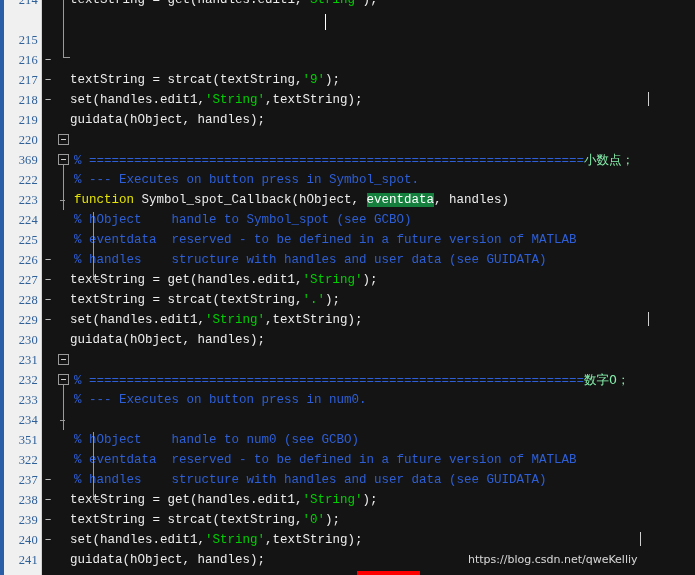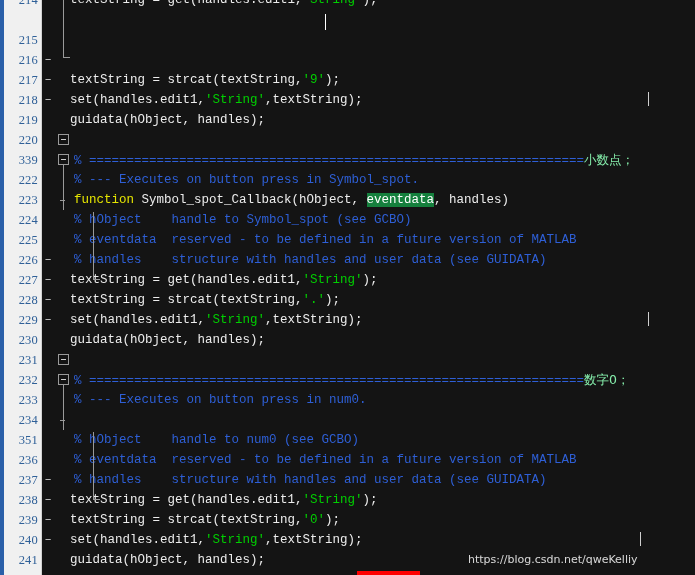--- a/index.html
+++ b/index.html
@@ -193,21 +193,21 @@
       <span class="code" style="left:74px;"><span class="cmt">% ==================================================================</span><span class="cn">小数点；</span></span>
     </div>
 
     <div class="row">
       <span class="lineno">220</span>
       <span class="dash"></span>
       <span class="code" style="left:74px;"><span class="cmt">% --- Executes on button press in Symbol_spot.</span></span>
     </div>
 
     <div class="row">
-      <span class="lineno">339</span>
+      <span class="lineno">369</span>
       <span class="dash"></span>
       <span class="code" style="left:74px;"><span class="kw">function </span><span class="fname">Symbol_spot_Callback</span><span class="plain">(hObject, </span><span class="hl">eventdata</span><span class="plain">, handles)</span></span>
     </div>
 
     <div class="row">
       <span class="lineno">222</span>
       <span class="dash"></span>
       <span class="code" style="left:74px;"><span class="cmt">% hObject    handle to Symbol_spot (see GCBO)</span></span>
     </div>
 
@@ -282,21 +282,21 @@
       <span class="code" style="left:74px;"><span class="cmt">% eventdata  reserved - to be defined in a future version of MATLAB</span></span>
     </div>
 
     <div class="row">
       <span class="lineno">351</span>
       <span class="dash"></span>
       <span class="code" style="left:74px;"><span class="cmt">% handles    structure with handles and user data (see GUIDATA)</span></span>
     </div>
 
     <div class="row">
-      <span class="lineno">236</span>
+      <span class="lineno">322</span>
       <span class="dash">–</span>
       <span class="code"><span class="plain">textString = get(handles.edit1,</span><span class="str">'String'</span><span class="plain">);</span></span>
     </div>
 
     <div class="row">
       <span class="lineno">237</span>
       <span class="dash">–</span>
       <span class="code"><span class="plain">textString = strcat(textString,</span><span class="str">'0'</span><span class="plain">);</span></span>
     </div>
 

